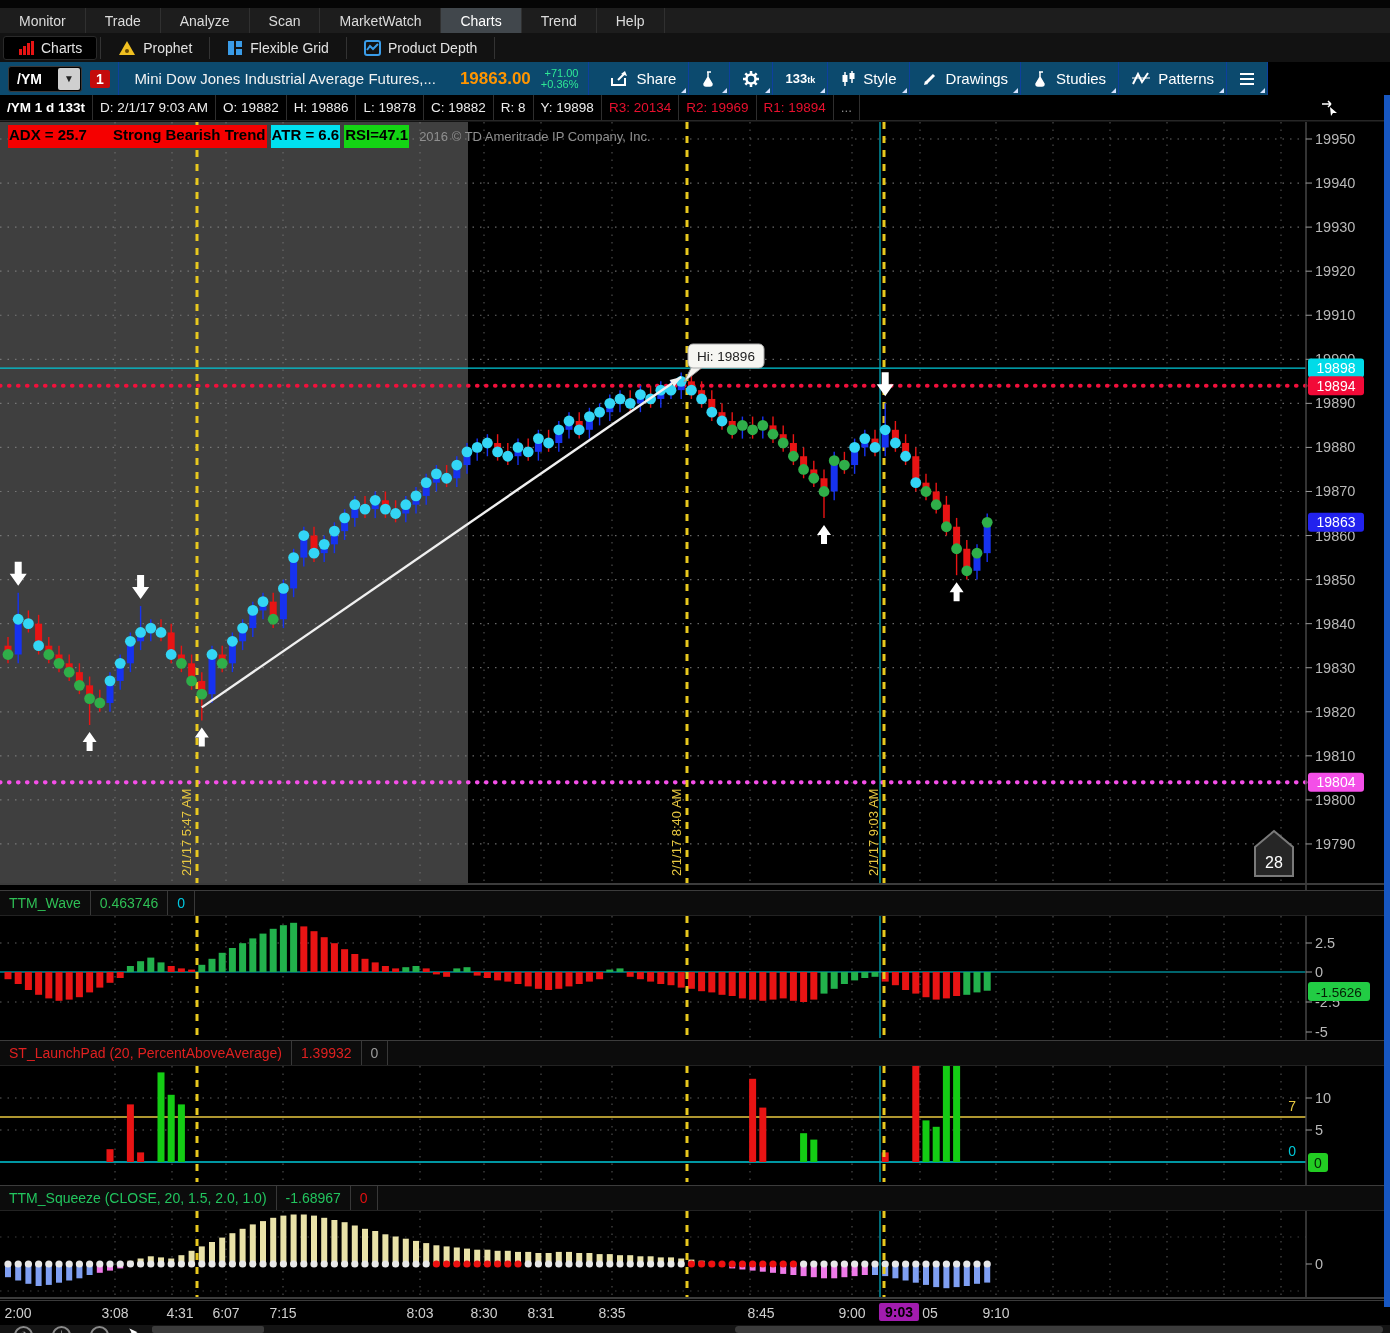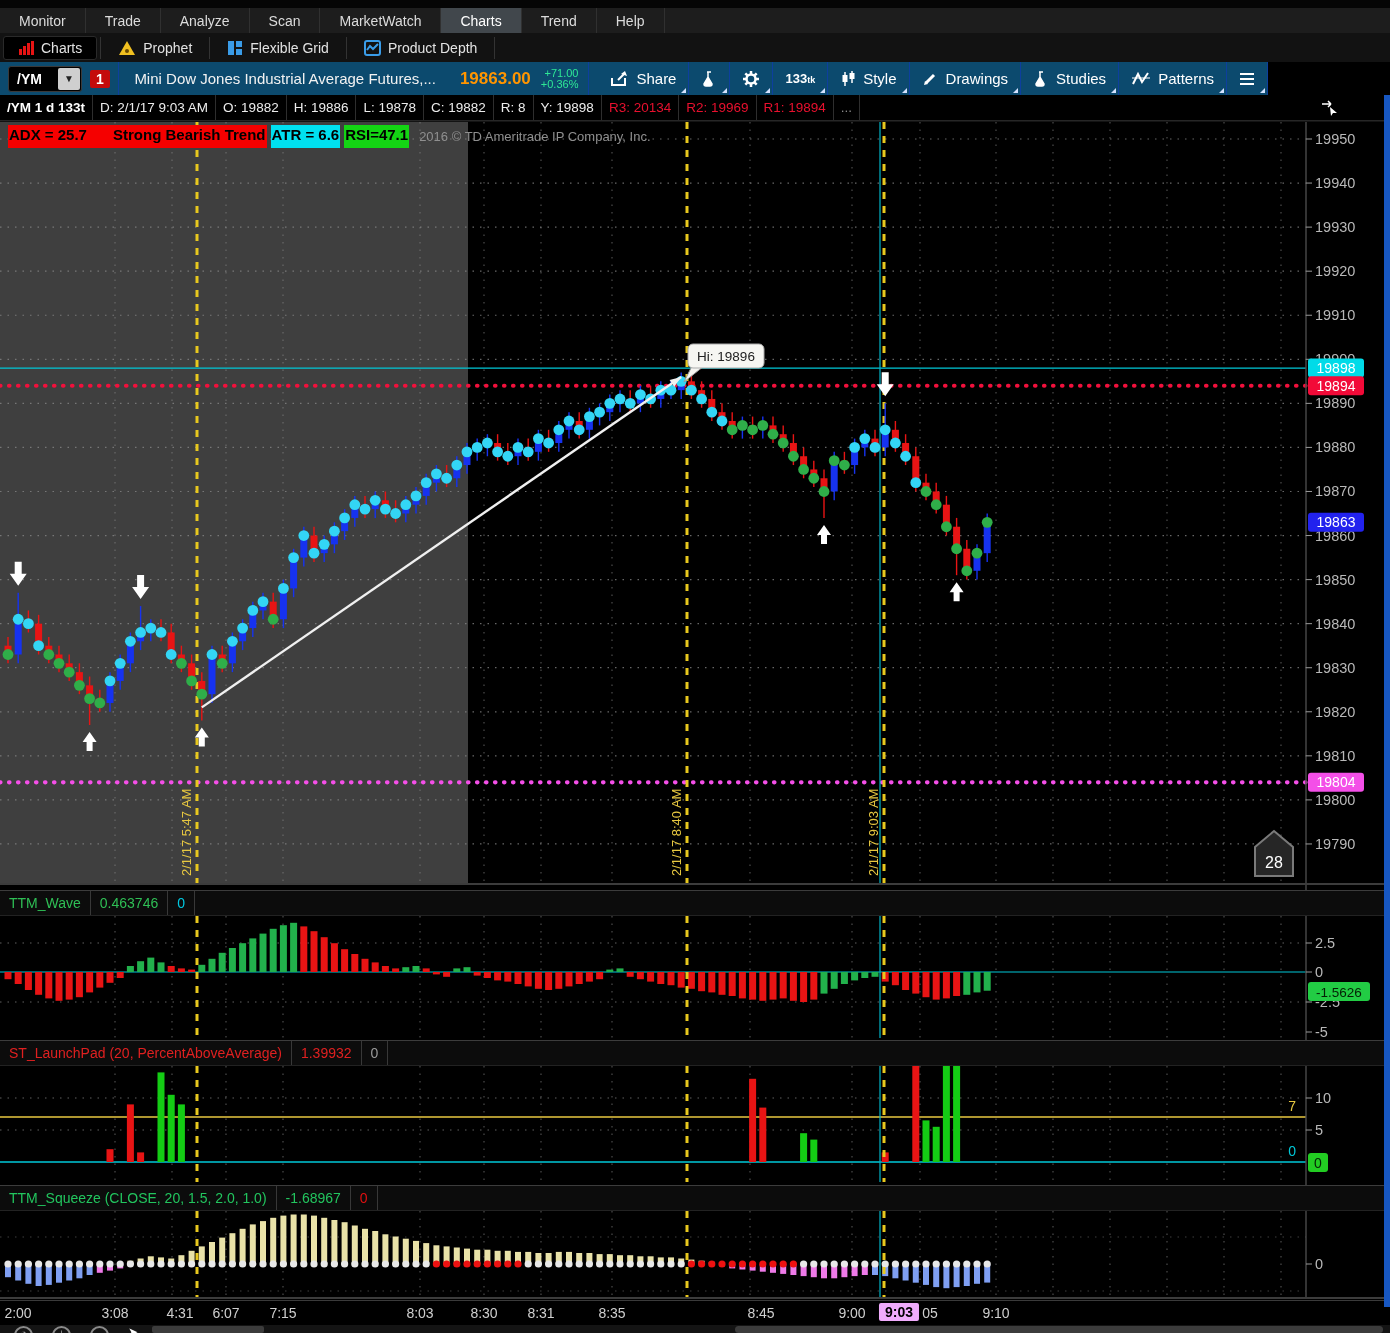--- a/index.html
+++ b/index.html
@@ -42,21 +42,21 @@
   .flag.atr{background:#00e0f0;margin-left:4px;}
   .flag.rsi{background:#14d414;margin-left:4px;}
   .copyright{color:#8f8f8f;font-weight:normal;font-size:13px;margin-left:10px;}
   
   .ihdr{position:absolute;left:0;width:1390px;height:24px;background:#0c0c0c;border-top:1px solid #3c3c3c;border-bottom:1px solid #222;display:flex;align-items:center;font-size:14px;z-index:3;}
   .icell{padding:0 9px;border-right:1px solid #383838;height:100%;display:flex;align-items:center;white-space:nowrap;}
   .green-t{color:#2fbf55;} .red-t{color:#e02020;} .mag-t{color:#22c55e;} .cyan-t{color:#00c8e0;} .gray-t{color:#9a9a9a;} .redv-t{color:#e01010;}
   
   .timeaxis{position:absolute;left:0;top:1300px;width:1390px;height:25px;background:#000;border-top:1px solid #3a3a3a;z-index:3;}
   .tlabel{position:absolute;top:4px;transform:translateX(-50%);font-size:14px;color:#cfcfcf;}
-  .tbadge{position:absolute;top:2px;transform:translateX(-50%);font-size:14px;font-weight:bold;color:#000;background:#f0abfc;border-radius:2px;padding:1px 6px;text-align:right;}
+  .tbadge{position:absolute;top:2px;transform:translateX(-50%);font-size:14px;font-weight:bold;color:#000;background:#a21caf;border-radius:2px;padding:1px 6px;text-align:right;}
   .bottomstrip{position:absolute;left:0;top:1325px;width:1390px;height:8px;background:#141414;overflow:hidden;z-index:3;}
   .bs-ico{position:absolute;top:1px;width:15px;height:15px;border:2px solid #8a8a8a;border-radius:50%;color:#9a9a9a;font-size:11px;line-height:11px;text-align:center;background:#141414;}
   .bs-rect{position:absolute;top:1px;height:7px;background:#3c3c3c;border-radius:2px;}
   .rightstrip{position:absolute;left:1384px;top:95px;width:6px;height:1212px;background:#1757c2;z-index:4;}
   svg text{font-family:"Liberation Sans",sans-serif;}
   .icon{display:inline-flex;align-items:center;}
 </style>
 </head>
 <body>
 

